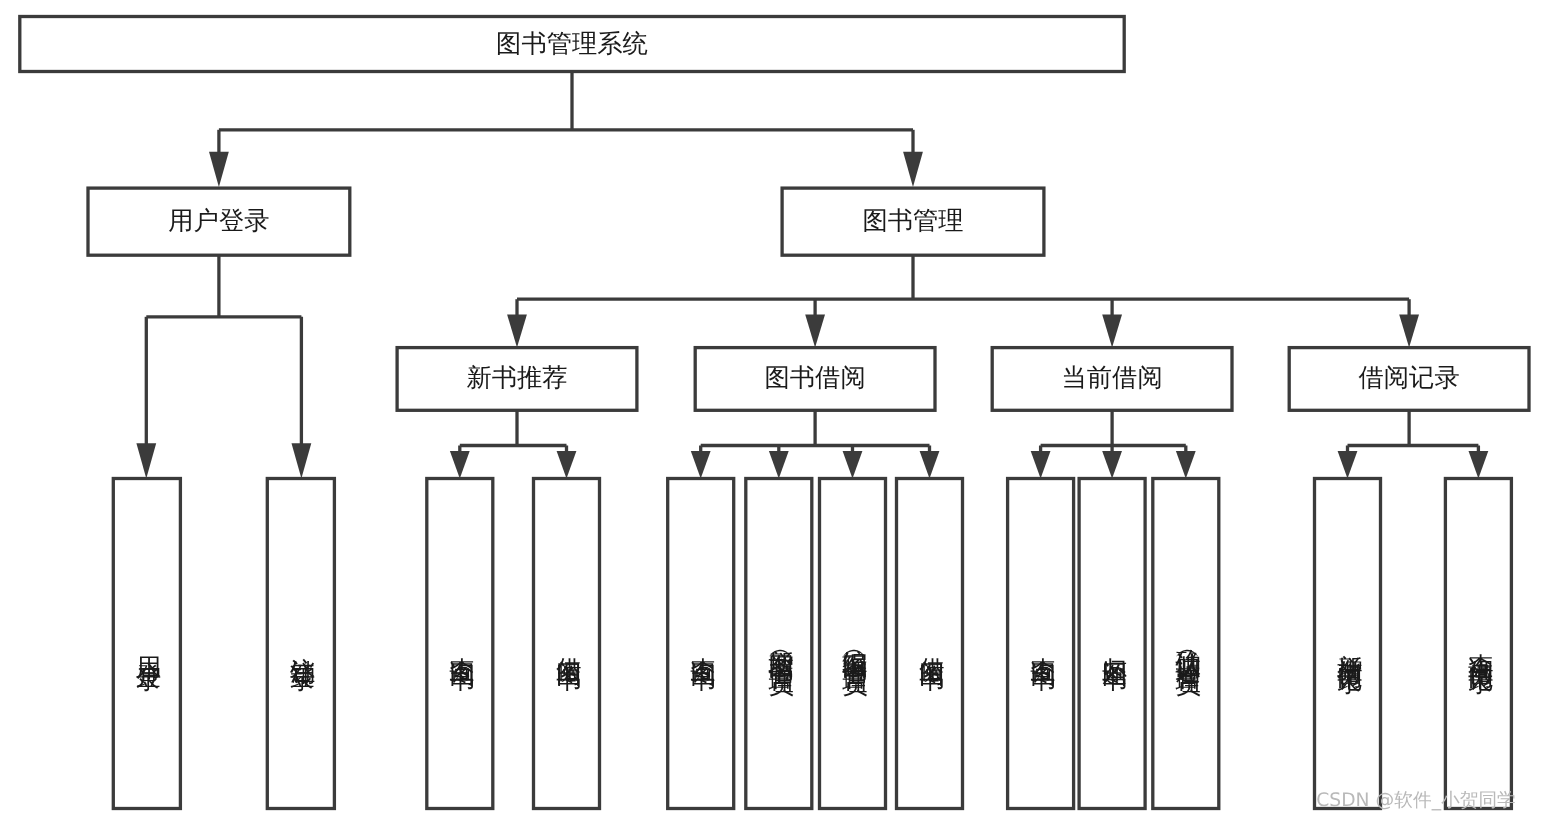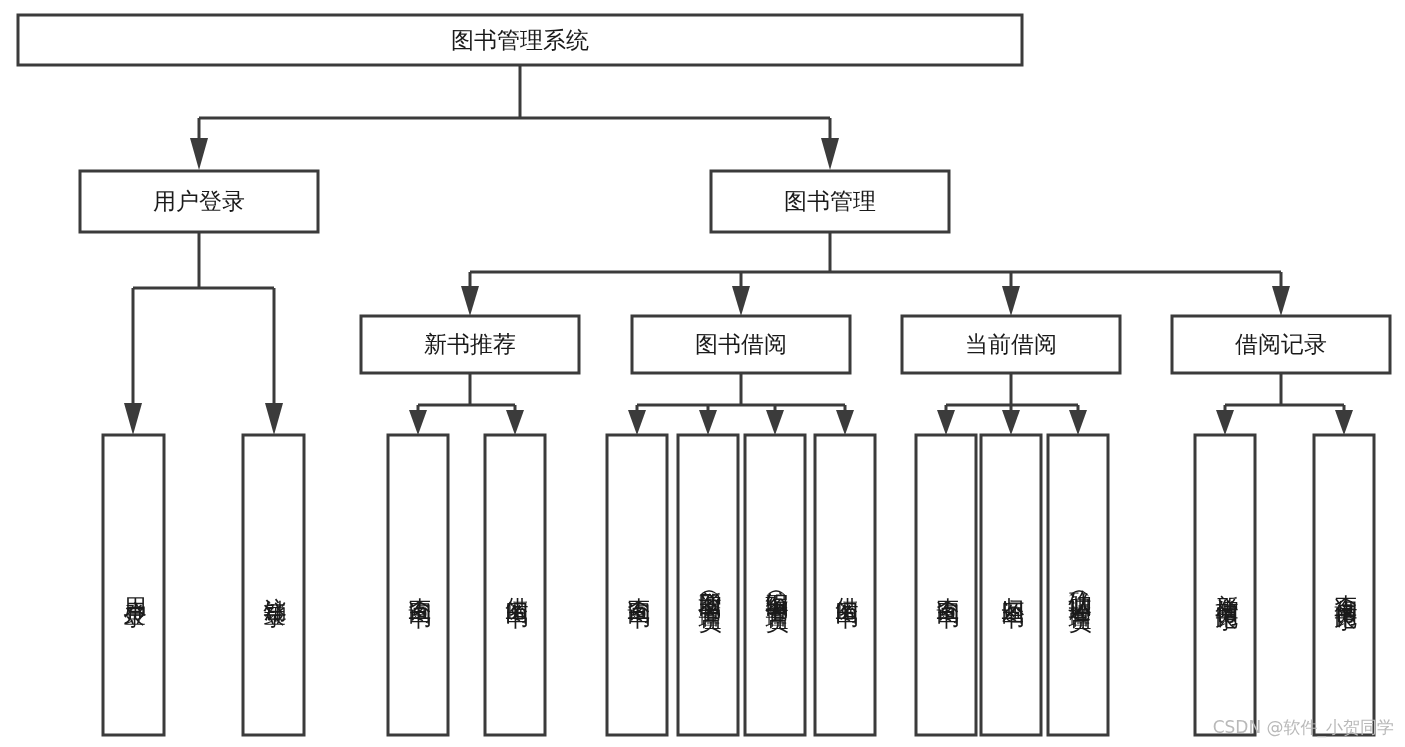--- a/index.html
+++ b/index.html
@@ -46,21 +46,21 @@
     stroke: #3b3b3b;
     stroke-width: 3;
     fill: none;
   }
   .edge-arrow {
     fill: #3b3b3b;
     stroke: none;
   }
   .watermark {
     position: absolute;
-    right: 0;
+    right: 16px;
     bottom: 8px;
     font-family: "DejaVu Sans", "Liberation Sans", sans-serif;
     font-size: 17px;
     color: #b9b9b9;
     white-space: nowrap;
     pointer-events: none;
   }
 </style>
 </head>
 <body>

